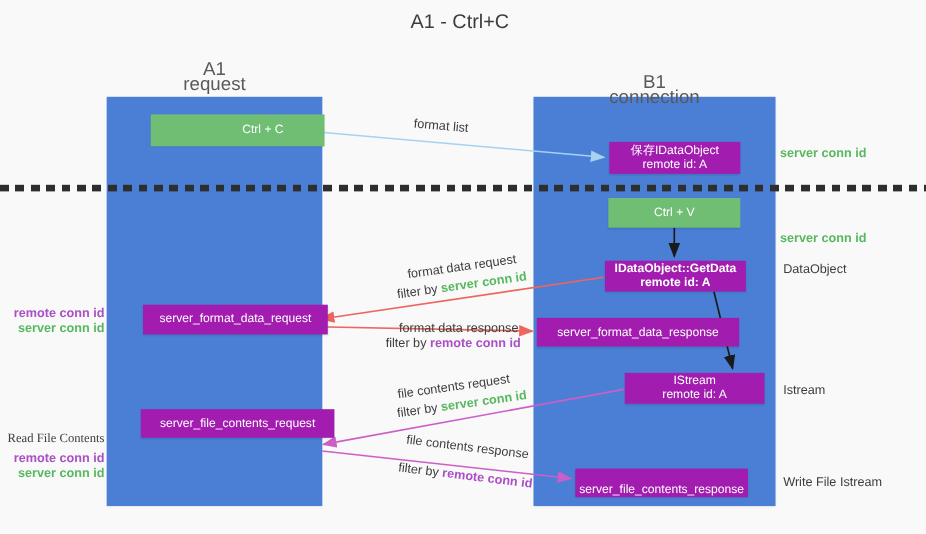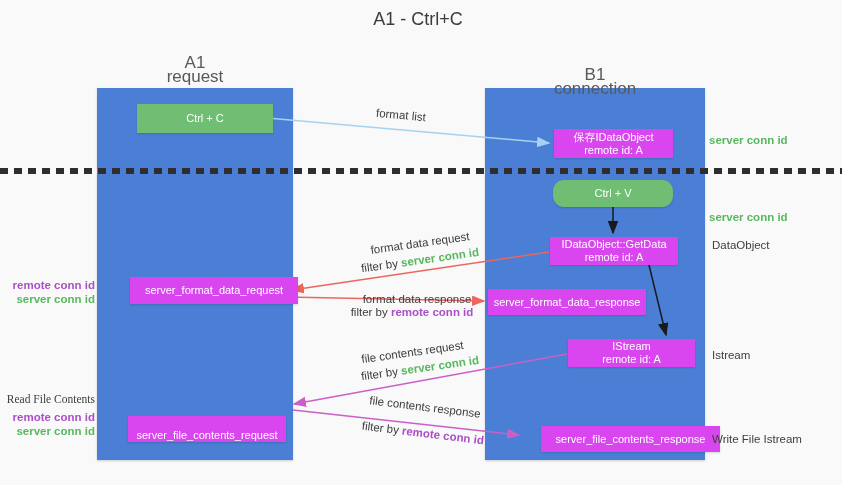--- a/index.html
+++ b/index.html
@@ -26,21 +26,21 @@
   .dotline{
     left:0;top:168px;width:842px;height:6px;z-index:2;
     background:repeating-linear-gradient(to right,#2e2e2e 0 8px,transparent 8px 14px);
   }
   .node{
     display:flex;flex-direction:column;align-items:center;justify-content:center;
     color:#ffffff;font-size:11px;line-height:13px;text-align:center;z-index:3;
     box-shadow:0 1px 2px rgba(0,0,0,0.15);
   }
   .green{background:#6fbe74;}
-  .orange{background:#d946ef;}
+  .orange{background:#a21caf;}
   .lbl{font-size:11.5px;line-height:14px;color:#3d3d3d;z-index:3;white-space:nowrap;}
   .green-id{color:#57b85f;font-weight:bold;}
   .purple-id{color:#ab4fc7;font-weight:bold;}
   .right-align{text-align:right;}
   .rot-up{transform:rotate(-8deg);}
   .rot-dn{transform:rotate(7deg);}
   .rot-sm{transform:rotate(5deg);}
   .center{text-align:center;}
   svg.arrows{position:absolute;left:0;top:0;z-index:2;pointer-events:none;}
 </style>
@@ -82,49 +82,49 @@
   </defs>
   <line x1="256" y1="117" x2="549" y2="143" stroke="#a6d2ef" stroke-width="1.5" marker-end="url(#mBlue)"></line>
   <line x1="613" y1="207" x2="613" y2="233" stroke="#1a1a1a" stroke-width="1.5" marker-end="url(#mBlack)"></line>
   <line x1="649" y1="265" x2="666" y2="335" stroke="#1a1a1a" stroke-width="1.5" marker-end="url(#mBlack)"></line>
   <line x1="549" y1="252" x2="292" y2="290" stroke="#ed665e" stroke-width="1.5" marker-end="url(#mRed)"></line>
   <line x1="287" y1="297" x2="484" y2="301" stroke="#ed665e" stroke-width="1.5" marker-end="url(#mRed)"></line>
   <line x1="567" y1="354" x2="294" y2="404" stroke="#cb5fc8" stroke-width="1.5" marker-end="url(#mPink)"></line>
   <line x1="293" y1="410" x2="519" y2="435" stroke="#cb5fc8" stroke-width="1.5" marker-end="url(#mPink)"></line>
 </svg>
 
-<div class="abs node green" style="left:137px;top:104px;width:136px;height:29px;">
+<div class="abs node green" style="left:137px;top:104px;width:112px;height:29px;padding-left:46px;">
   <span>Ctrl + C</span>
 </div>
 <div class="abs node orange" style="left:130px;top:277px;width:168px;height:27px;">
   <span>server_format_data_request</span>
 </div>
-<div class="abs node orange" style="left:128px;top:416px;width:158px;height:26px;justify-content:flex-end;">
+<div class="abs node orange" style="left:128px;top:372px;width:176px;height:26px;">
   <span>server_file_contents_request</span>
 </div>
 
 <div class="abs node orange" style="left:554px;top:129px;width:119px;height:29px;">
   <span>保存IDataObject</span>
   <span>remote id: A</span>
 </div>
-<div class="abs node green" style="left:553px;top:180px;width:120px;height:27px;border-radius:11px;">
+<div class="abs node green" style="left:553px;top:180px;width:120px;height:27px;">
   <span>Ctrl + V</span>
 </div>
-<div class="abs node orange" style="left:550px;top:237px;width:128px;height:28px;">
+<div class="abs node orange" style="left:550px;top:237px;width:128px;height:28px;font-weight:bold;">
   <span>IDataObject::GetData</span>
   <span>remote id: A</span>
 </div>
-<div class="abs node orange" style="left:488px;top:289px;width:158px;height:26px;justify-content:center;">
+<div class="abs node orange" style="left:488px;top:289px;width:184px;height:26px;justify-content:center;">
   <span>server_format_data_response</span>
 </div>
 <div class="abs node orange" style="left:568px;top:339px;width:127px;height:28px;">
   <span>IStream</span>
   <span>remote id: A</span>
 </div>
-<div class="abs node orange" style="left:541px;top:426px;width:179px;height:26px;">
+<div class="abs node orange" style="left:523px;top:426px;width:157px;height:26px;justify-content:flex-end;">
   <span>server_file_contents_response</span>
 </div>
 
 <div class="abs lbl rot-sm" style="left:376px;top:108px;">format list</div>
 
 <div class="abs lbl green-id" style="left:709px;top:133px;">server conn id</div>
 <div class="abs lbl green-id" style="left:709px;top:210px;">server conn id</div>
 <div class="abs lbl" style="left:712px;top:238px;">DataObject</div>
 <div class="abs lbl" style="left:712px;top:348px;">Istream</div>
 <div class="abs lbl" style="left:712px;top:432px;">Write File Istream</div>

